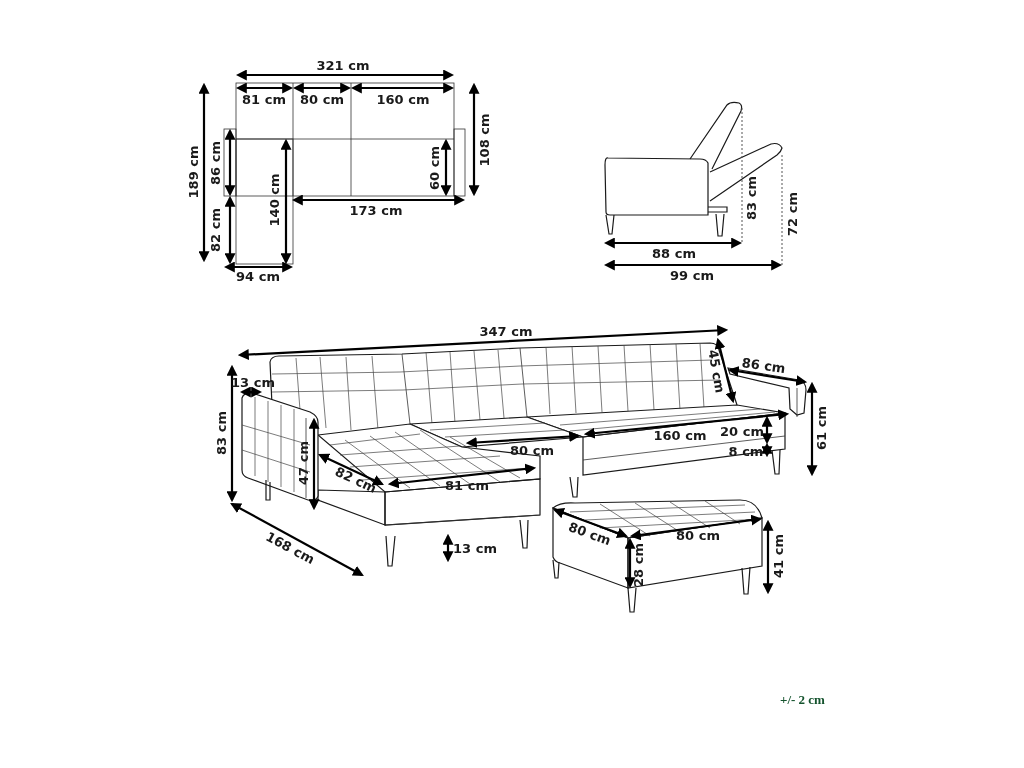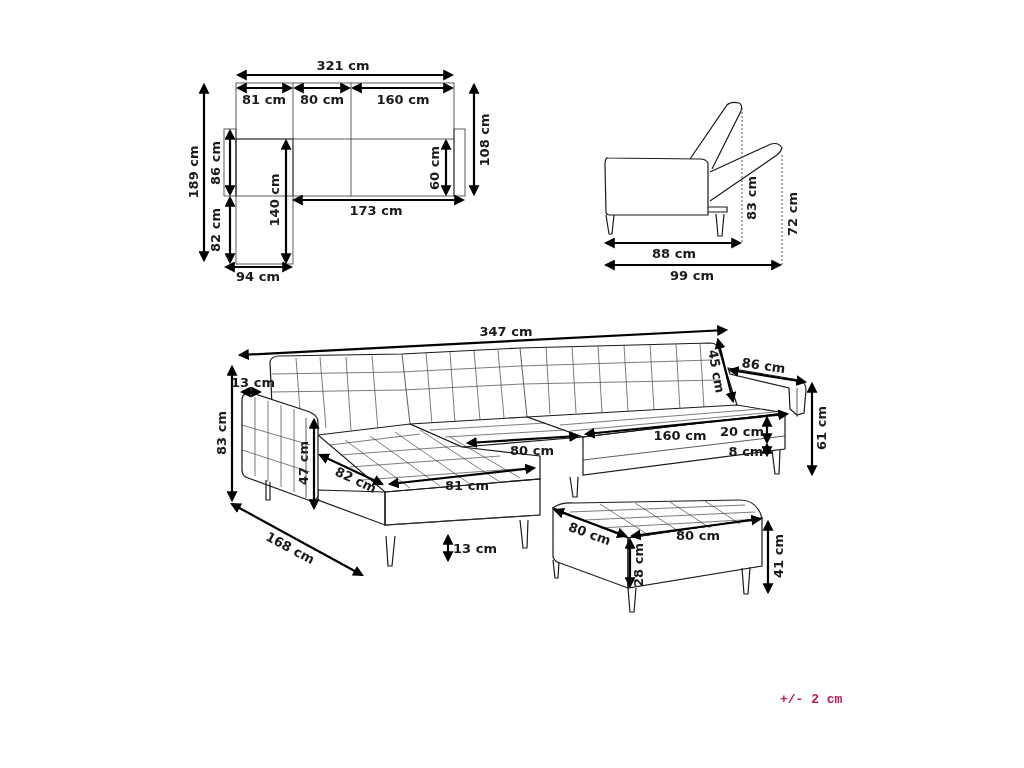--- a/index.html
+++ b/index.html
@@ -5,21 +5,21 @@
   html, body { margin: 0; padding: 0; background: #ffffff; }
   body { width: 1024px; height: 768px; position: relative; overflow: hidden; font-family: "DejaVu Sans", "Liberation Sans", sans-serif; }
   svg { position: absolute; left: 0; top: 0; }
   .lbl { font-family: "DejaVu Sans", sans-serif; font-weight: bold; font-size: 13px; fill: #1a1a1a; }
   .ln { stroke: #1a1a1a; stroke-width: 1.2; fill: none; }
   .thin { stroke: #333; stroke-width: 0.8; fill: none; }
   .grid { stroke: #444; stroke-width: 0.7; fill: none; }
   .dim { stroke: #000; stroke-width: 2.2; fill: none; }
   .dash { stroke: #555; stroke-width: 1; stroke-dasharray: 2 2; fill: none; }
   .fillw { fill: #fff; stroke: #1a1a1a; stroke-width: 1.2; }
-  .tol { position: absolute; left: 780px; top: 692px; font-weight: bold; font-size: 13px; color: #be185d; font-family: Liberation Mono, monospace; }
+  .tol { position: absolute; left: 780px; top: 692px; font-weight: bold; font-size: 13px; color: #14532d; font-family: Liberation Serif, serif; }
 </style>
 </head>
 <body>
 
 <svg width="1024" height="768" viewBox="0 0 1024 768">
   <defs>
     <marker id="ah" viewBox="0 0 10 10" refX="8" refY="5" markerWidth="5" markerHeight="5" orient="auto-start-reverse">
       <path d="M0,0 L10,5 L0,10 z" fill="#000"></path>
     </marker>
   </defs>

